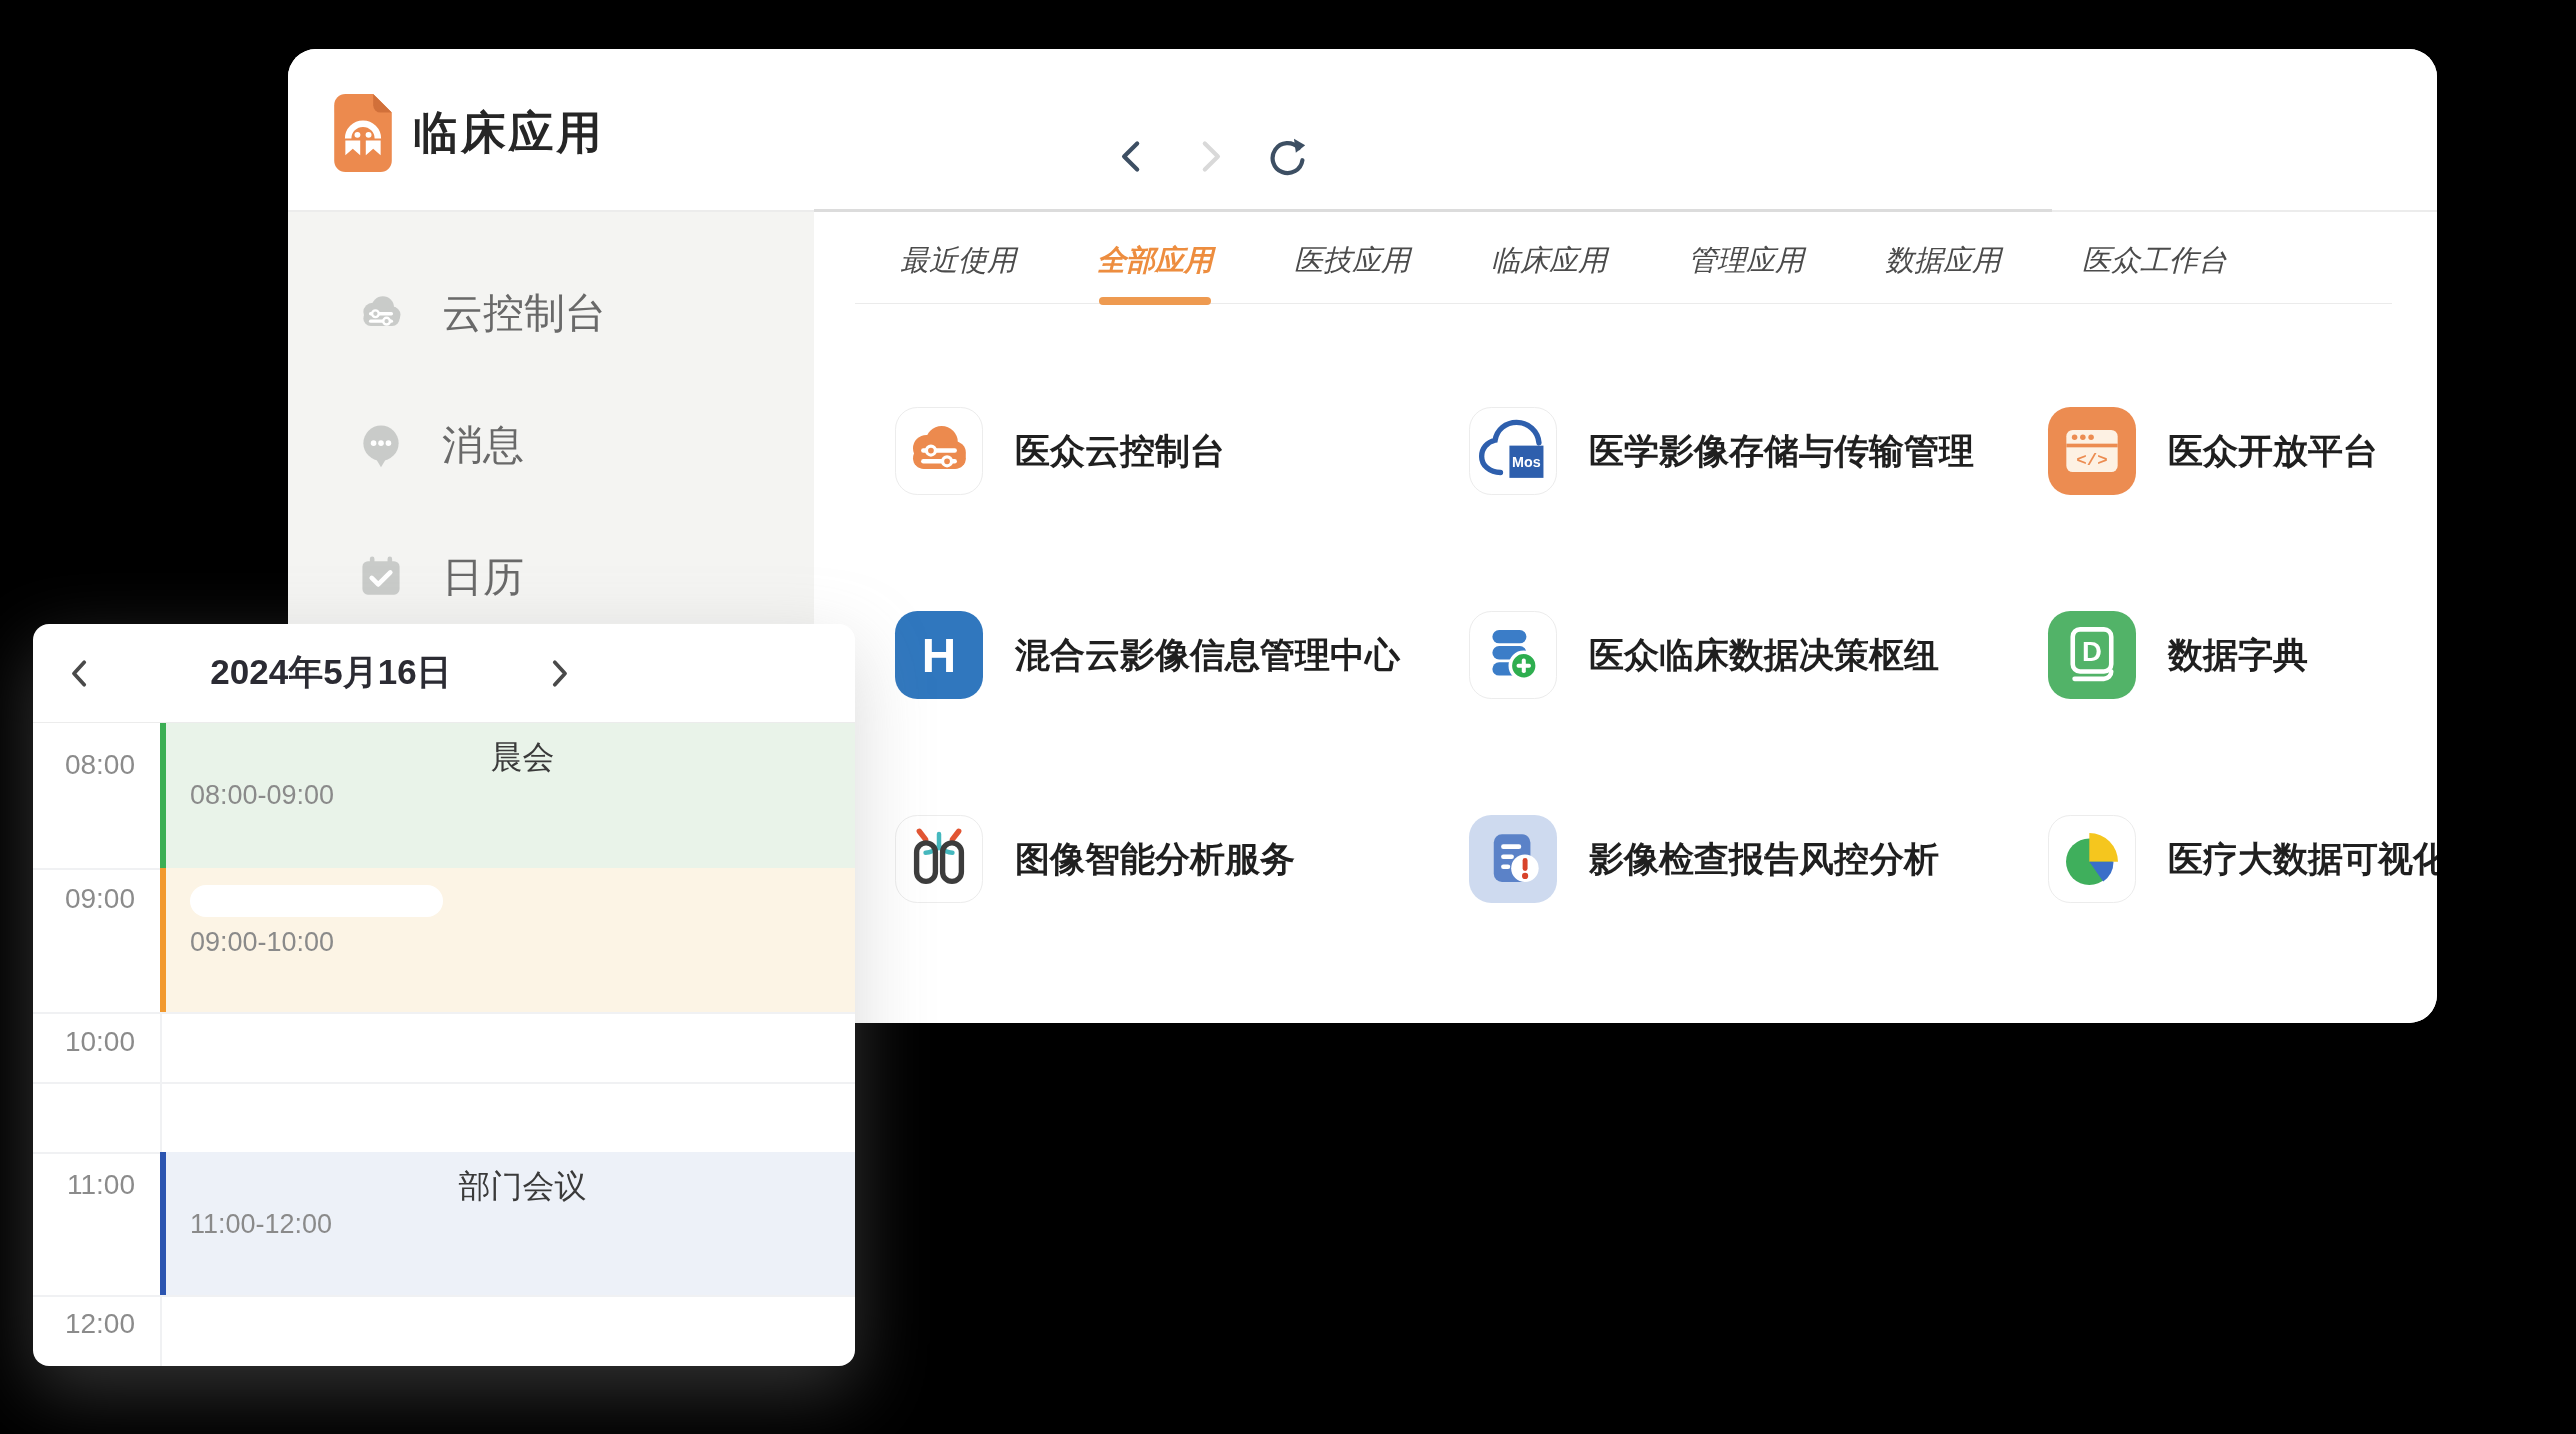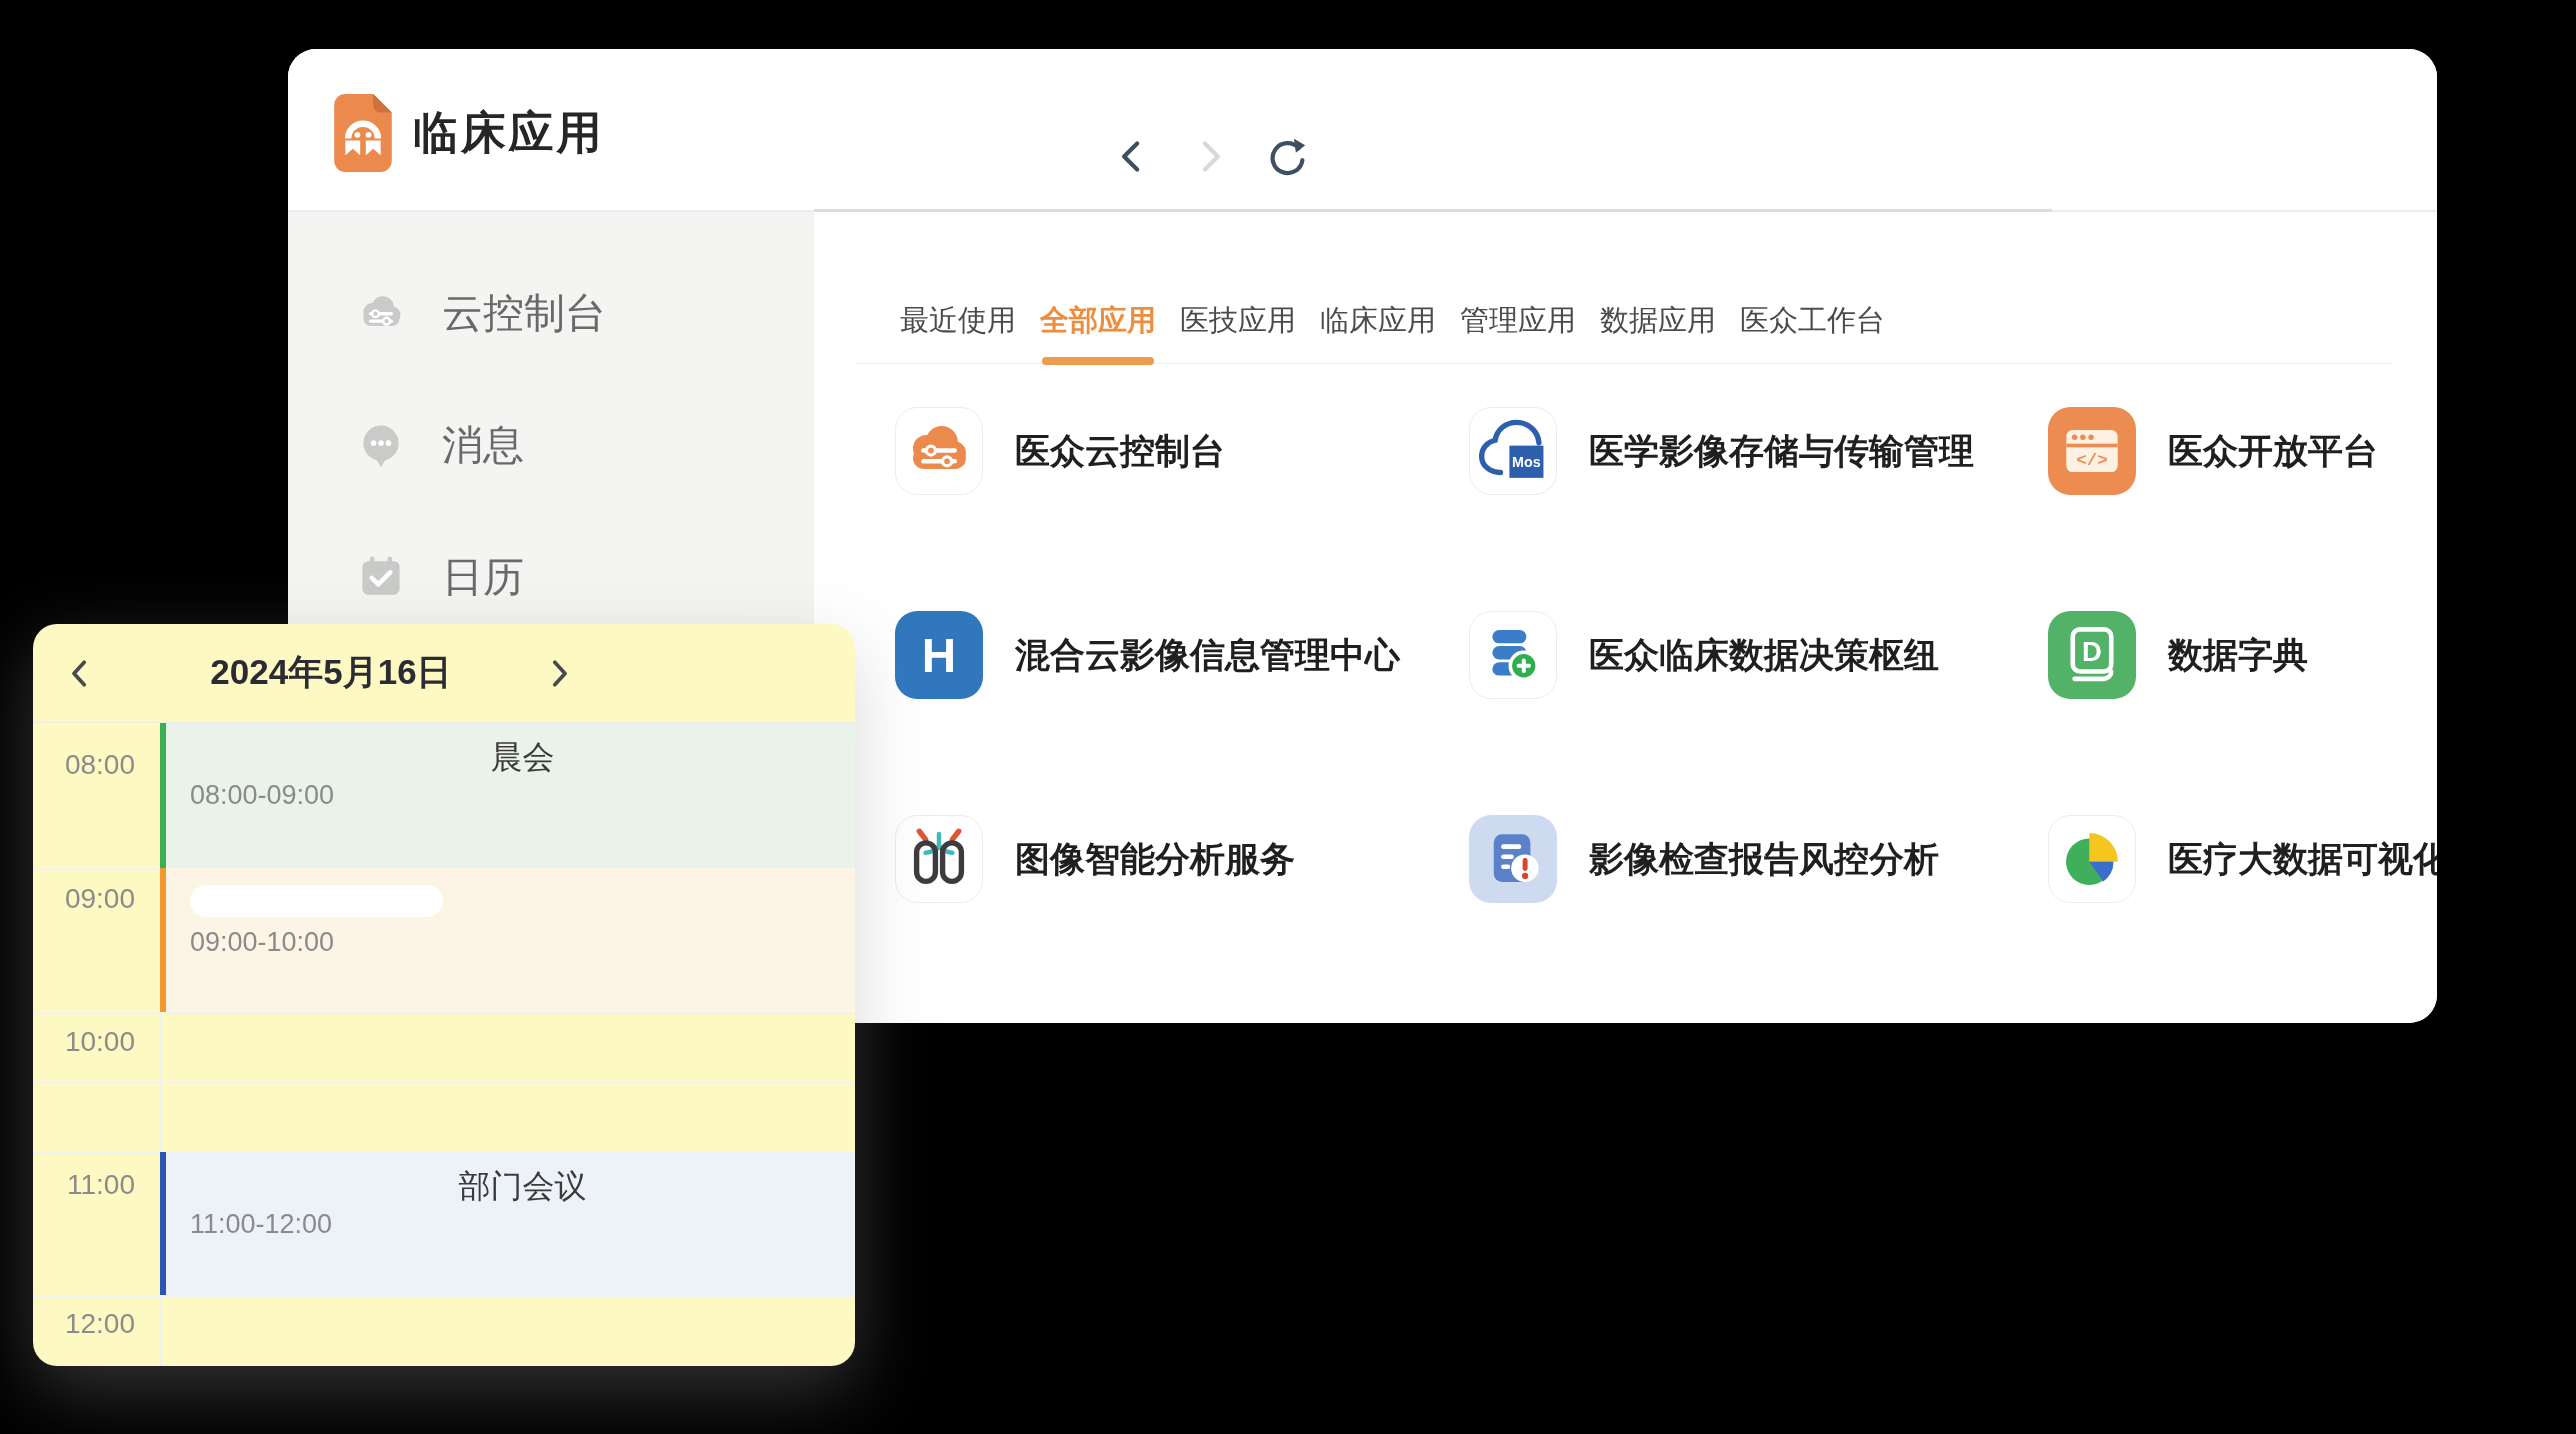--- a/index.html
+++ b/index.html
@@ -24,43 +24,43 @@
 
   
   .sidebar{position:absolute;left:0;top:163px;width:526px;bottom:0;background:#f4f4f2;
     padding-top:35px;box-sizing:border-box;}
   .side-item{height:132px;display:flex;align-items:center;padding-left:67px;gap:35px;
     color:#696969;font-size:41px;cursor:pointer;}
   .side-icon{width:52px;height:52px;flex:0 0 52px;}
 
   
   .content{position:absolute;left:526px;top:163px;right:0;bottom:0;background:#fff;}
-  .tabs{position:absolute;left:41px;right:45px;top:0;height:152px;display:flex;align-items:flex-end;
-    gap:24px;padding-left:45px;border-bottom:1.9px solid #ebebeb;box-sizing:border-box;}
+  .tabs{position:absolute;left:41px;right:45px;top:0;height:92px;display:flex;align-items:flex-end;
+    gap:81px;padding-left:45px;border-bottom:1.9px solid #ebebeb;box-sizing:border-box;font-style:italic;}
   .tab{position:relative;padding-bottom:22.3px;font-size:29px;color:#4b4b4b;cursor:pointer;white-space:nowrap;}
   .tab.active{color:#ED8D3F;font-weight:700;}
   .tab.active::after{content:"";position:absolute;left:1.9px;right:1.9px;bottom:-1.9px;height:8.4px;
     background:#EE9A50;border-radius:4.7px;}
 
   .grid{position:absolute;left:0;top:120px;right:0;bottom:0;
     padding:75px 0 0 81px;display:grid;grid-template-columns:574px 579px auto;grid-auto-rows:204px;}
   .cell{display:flex;align-items:center;gap:32px;height:88px;cursor:pointer;}
   .tile{width:88px;height:88px;flex:0 0 88px;border-radius:22.3px;box-sizing:border-box;
     display:flex;align-items:center;justify-content:center;}
   .tile.white{background:#fff;border:1.9px solid #ececec;}
   .tile.orange{background:#EC8C51;}
   .tile.blue{background:#3077BE;}
   .tile.green{background:#52B368;}
   .tile.periwinkle{background:#CEDAEF;}
   .tile svg{width:88px;height:88px;}
   .cell-label{font-size:35px;font-weight:600;color:#1f1f1f;white-space:nowrap;}
 
   
-  .calendar{position:absolute;left:33px;top:624px;width:822px;height:742px;background:#fef9c3;
-    border-radius:24px;box-shadow:0 24px 74px rgba(150,150,150,.35);overflow:hidden;}
+  .calendar{position:absolute;left:33px;top:624px;width:822px;height:742px;background:#ffffff;
+    border-radius:16px;box-shadow:0 24px 74px rgba(150,150,150,.35);overflow:hidden;}
   .cal-header{position:relative;height:99px;border-bottom:1.9px solid #ececec;box-sizing:border-box;}
   .chev{position:absolute;top:28px;width:43px;height:43px;display:flex;align-items:center;justify-content:center;cursor:pointer;}
   .chev.left{left:26px;}
   .chev.right{left:504px;}
   .cal-date{position:absolute;left:112px;top:0;width:372px;height:97px;display:flex;
     align-items:center;justify-content:center;font-size:35px;font-weight:600;color:#2b2b33;}
   .cal-body{position:absolute;top:99px;left:0;right:0;bottom:0;}
   .vline{position:absolute;left:127px;top:0;bottom:0;width:1.9px;background:#f0f1f3;}
   .hline{position:absolute;left:0;right:0;height:1.9px;background:#f0f1f3;}
   .tlabel{position:absolute;left:0;width:102px;text-align:right;font-size:28px;color:#8b8b8b;line-height:34px;}

